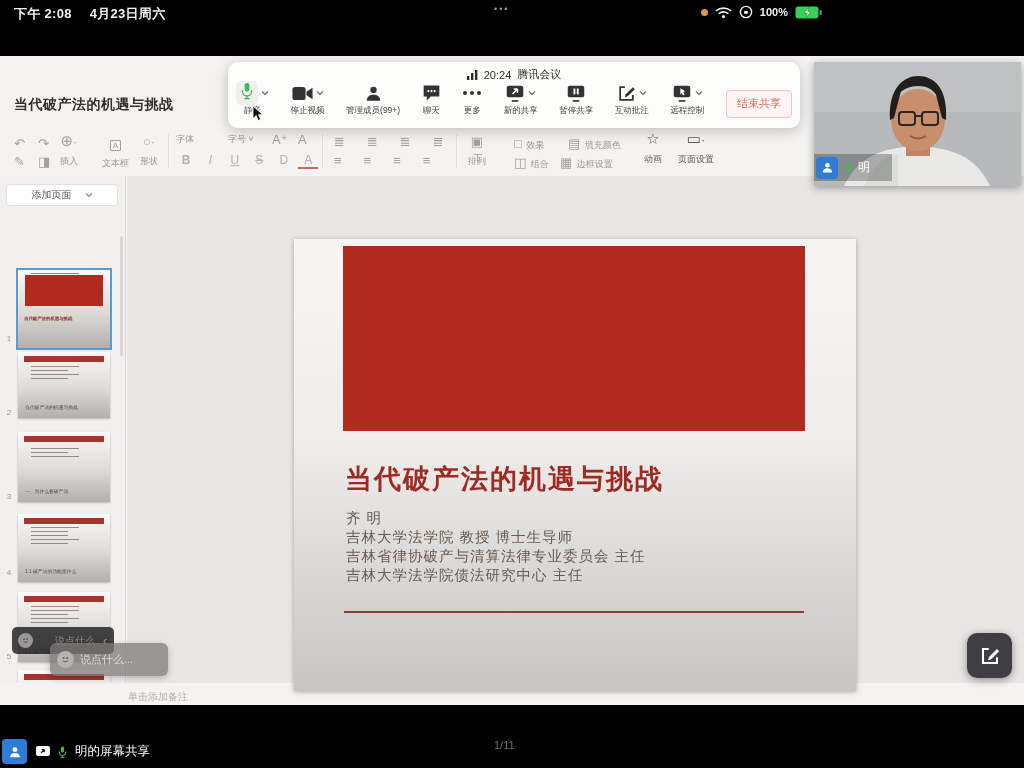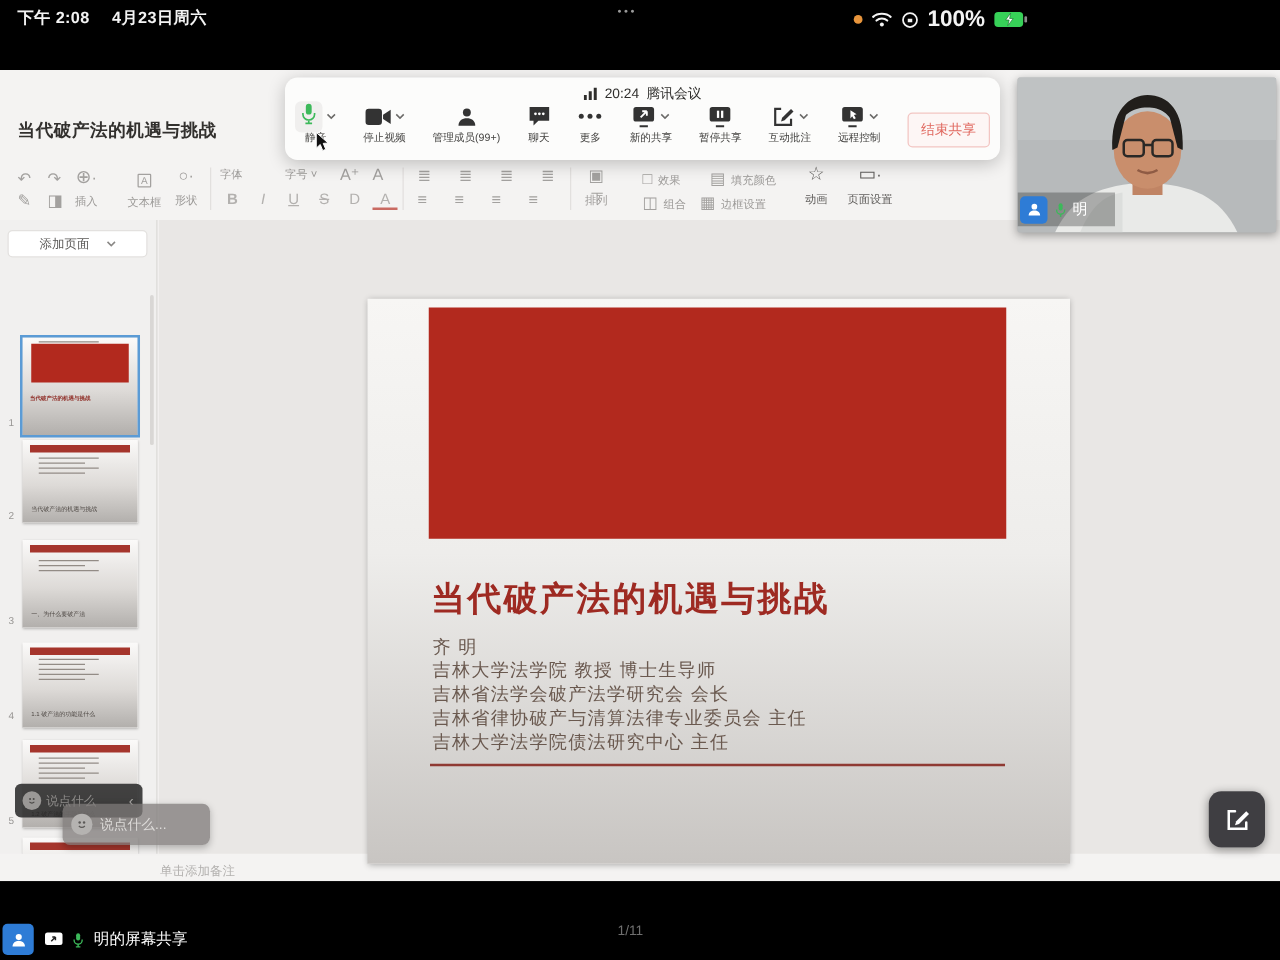--- a/index.html
+++ b/index.html
@@ -7,21 +7,21 @@
   body { font-family:"Liberation Sans","DejaVu Sans",sans-serif; }
   .screen { position:relative; width:1024px; height:768px; background:#000; overflow:hidden; }
 
   
   .statusbar { position:absolute; left:0; top:0; width:832px; height:28px; color:#f3f3f3; }
   .sb-left { position:absolute; left:14px; top:5px; font-size:13px; font-weight:700; letter-spacing:.3px; }
   .sb-left .date { margin-left:14px; }
   .sb-center { position:absolute; left:494px; top:4px; font-size:9px; color:#9a9a9a; letter-spacing:2px; }
   .sb-right { position:absolute; right:10px; top:5px; display:flex; align-items:center; gap:7px; }
   .rec-dot { width:7px; height:7px; border-radius:50%; background:#e8953c; }
-  .sb-batt-txt { font-size:18px; font-weight:600; }
+  .sb-batt-txt { font-size:11px; font-weight:600; }
 
   
   .app { position:absolute; left:0; top:56px; width:1024px; height:649px; background:#f4f3f2; }
   .doc-title { position:absolute; left:14px; top:40px; font-size:14px; font-weight:600; color:#32302e; letter-spacing:.5px; }
 
   
   .tb { position:absolute; color:#9b9997; }
   .tb-ico { font-size:13px; color:#a3a19f; }
   .tb-lbl { font-size:9px; color:#9b9997; white-space:nowrap; }
   .tb-dark .tb-ico, .tb-dark .tb-lbl { color:#5f5d5b; }
@@ -76,21 +76,21 @@
   .cursor-arrow { position:absolute; left:24px; top:44px; }
 
   
   .vtile { position:absolute; left:814px; top:62px; width:207px; height:124px; background:#b6b9ba; overflow:hidden; border-radius:2px; box-shadow:0 2px 8px rgba(0,0,0,.35); }
   .vname-strip { position:absolute; left:0px; bottom:5px; width:78px; height:27px; background:rgba(25,25,25,.30); display:flex; align-items:center; }
   .vbadge { width:22px; height:22px; margin-left:2px; background:#2e7cd6; border-radius:4px; display:flex; align-items:center; justify-content:center; }
   .vname { color:#fff; font-size:12px; margin-left:4px; }
 
   
   .bubble1 { position:absolute; left:12px; top:627px; width:102px; height:27px; background:rgba(38,38,38,.85); border-radius:5px; display:flex; align-items:center; }
-  .bubble1 .txt { color:#8f8d8b; font-size:10px; margin-left:4px; }
+  .bubble1 .txt { color:#8f8d8b; font-size:10px; margin-left:22px; }
   .bubble1 .col { color:#a7a5a3; font-size:12px; margin-left:auto; margin-right:7px; }
   .bubble2 { position:absolute; left:50px; top:643px; width:118px; height:33px; background:rgba(125,122,120,.75); border-radius:6px; display:flex; align-items:center; box-shadow:0 2px 6px rgba(0,0,0,.25); }
   .bubble2 .txt { color:#dddbd9; font-size:11px; margin-left:6px; }
   .emoji { border-radius:50%; background:#9a9896; display:flex; align-items:center; justify-content:center; }
   .e1 { width:15px; height:15px; margin-left:6px; }
   .e2 { width:17px; height:17px; margin-left:7px; background:#b5b3b1; }
 
   
   .fab { position:absolute; left:967px; top:633px; width:45px; height:45px; background:rgba(48,48,52,.92); border-radius:10px; display:flex; align-items:center; justify-content:center; box-shadow:0 2px 8px rgba(0,0,0,.4); }
 
@@ -255,21 +255,20 @@
     </div>
     <div class="side-scroll"></div>
 
     <div class="canvas"></div>
     <div class="slide">
       <div class="slide-red"></div>
       <div class="slide-title">当代破产法的机遇与挑战</div>
       <div class="slide-lines">
         <div>齐 明</div>
         <div>吉林大学法学院 教授 博士生导师</div>
-        <div>吉林省法学会破产法学研究会 会长</div>
         <div>吉林省律协破产与清算法律专业委员会 主任</div>
         <div>吉林大学法学院债法研究中心 主任</div>
       </div>
       <div class="slide-underline"></div>
     </div>
     <div class="notes-ph">单击添加备注</div>
 
   </div>
 
   <div class="mpanel">

